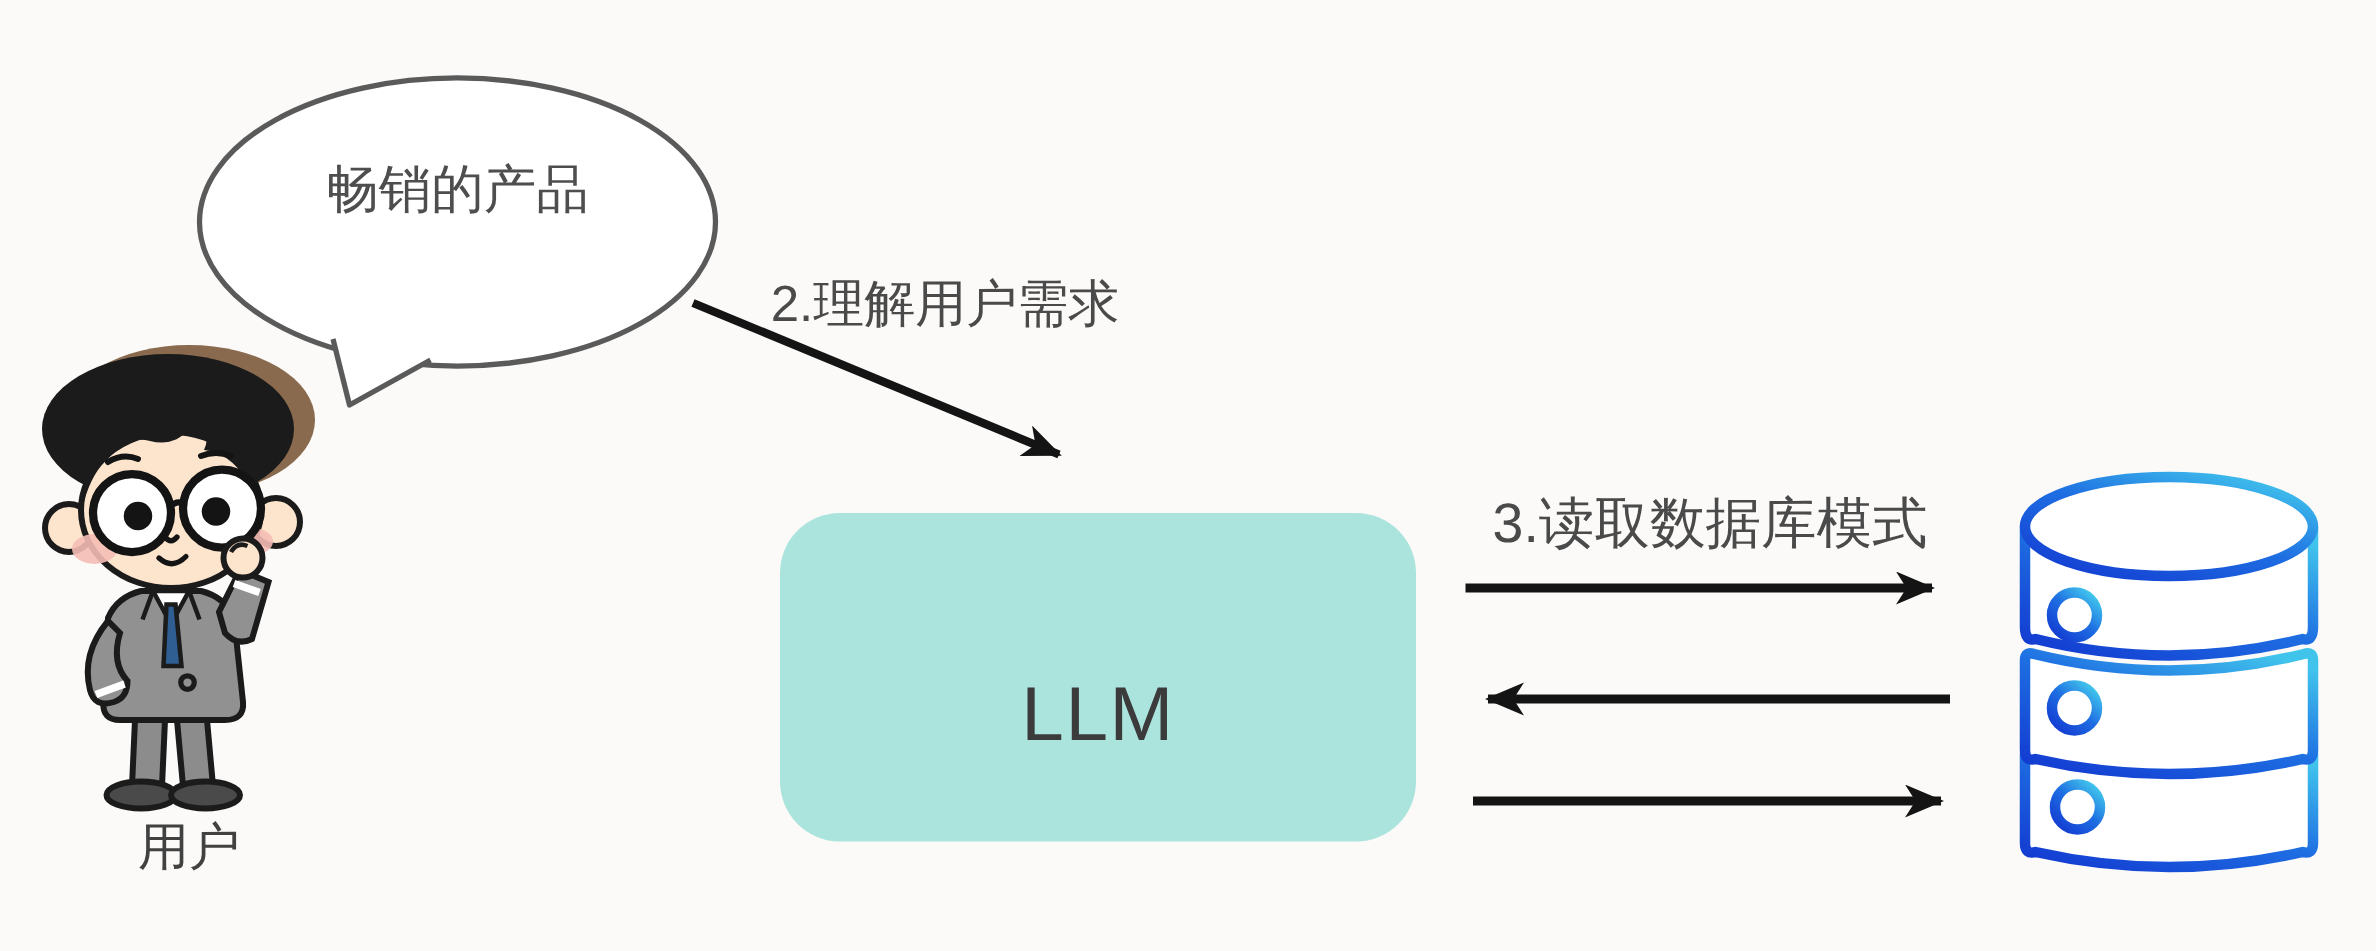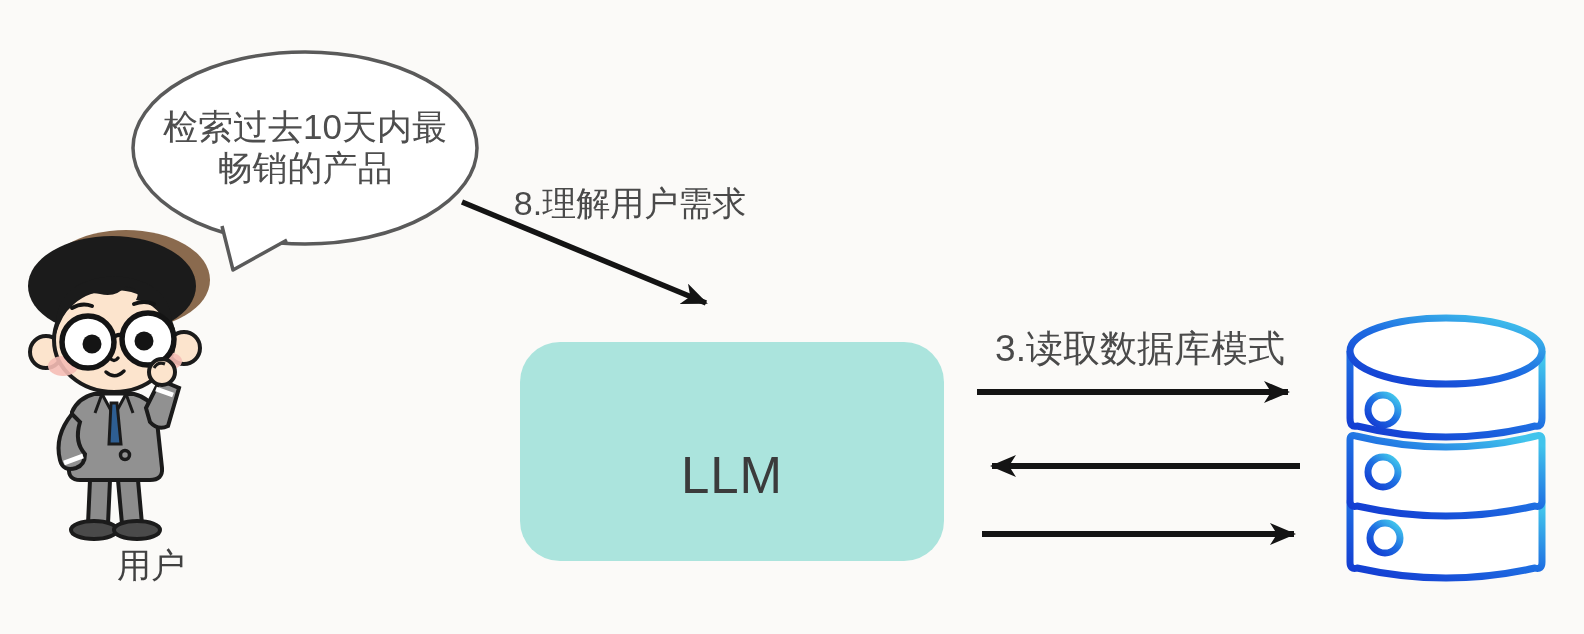--- a/index.html
+++ b/index.html
@@ -27,21 +27,21 @@
     left:152px;top:106px;width:306px;
     font-size:35px;
     color:#4e4e4e;
     text-align:center;
     line-height:41px;
   }
   .step1{left:498px;top:184px;width:264px;font-size:34px;}
   .step2{left:982px;top:328px;width:316px;font-size:37px;}
   .step3{left:982px;top:402px;width:316px;font-size:37px;}
   .step4{left:982px;top:483px;width:316px;font-size:37px;}
-  .user-label{left:61px;top:546px;width:180px;font-size:34px;color:#414141;}
+  .user-label{left:36px;top:546px;width:180px;font-size:34px;color:#414141;}
   .llm-box{
     position:absolute;
     left:520px;top:342px;width:424px;height:219px;
     background:#abe4dd;
     border-radius:40px;
     display:flex;align-items:center;justify-content:center;
   }
   .llm-label{
     font-size:51px;
     font-weight:500;
@@ -142,22 +142,21 @@
     <path d="M 462,202 L 706,303" fill="none" stroke="#141414" stroke-width="5.5" marker-end="url(#ah)"></path>
 
     <path d="M 977,392 L 1288,392" fill="none" stroke="#141414" stroke-width="6" marker-end="url(#ah)"></path>
 
     <path d="M 1300,466 L 992,466" fill="none" stroke="#141414" stroke-width="6" marker-end="url(#ah)"></path>
 
     <path d="M 982,534 L 1294,534" fill="none" stroke="#141414" stroke-width="6" marker-end="url(#ah)"></path>
   </svg>
 
   <div class="bubble-text">
-    <div>检索过去10天内最</div>
     <div>畅销的产品</div>
   </div>
 
-  <div class="label step1">8.理解用户需求</div>
+  <div class="label step1">2.理解用户需求</div>
   <div class="label step2">3.读取数据库模式</div>
 
   <div class="label user-label">用户</div>
 
 </div>
 
 </body></html>

